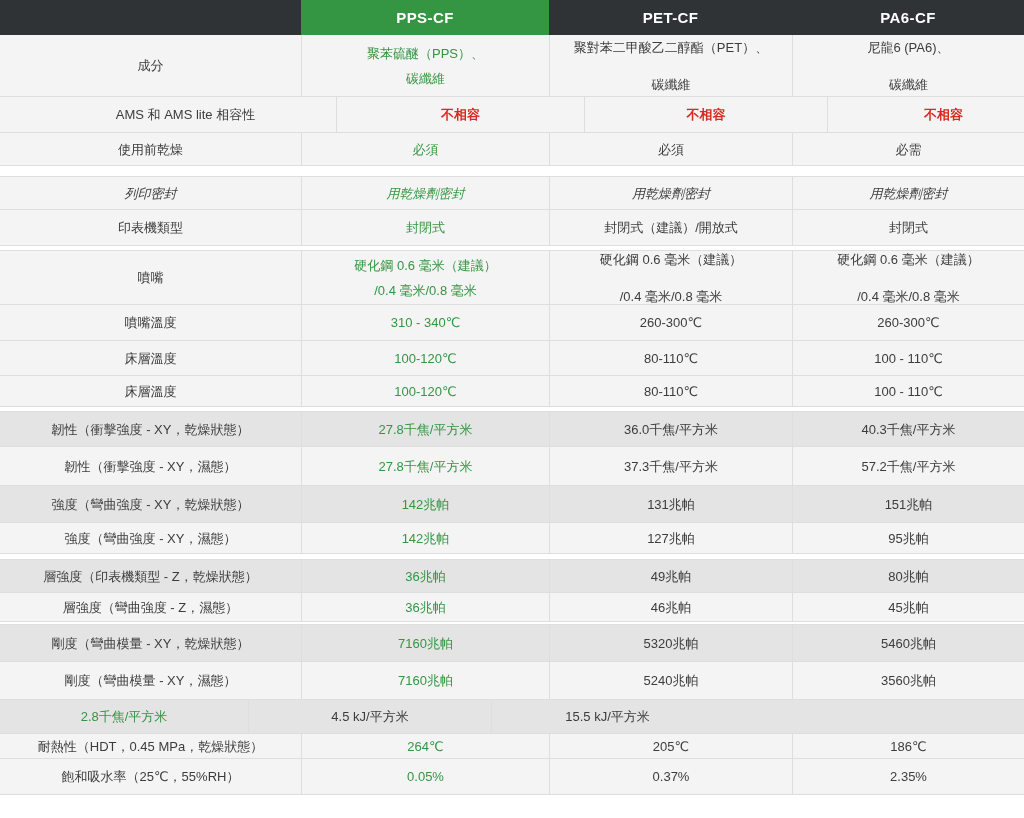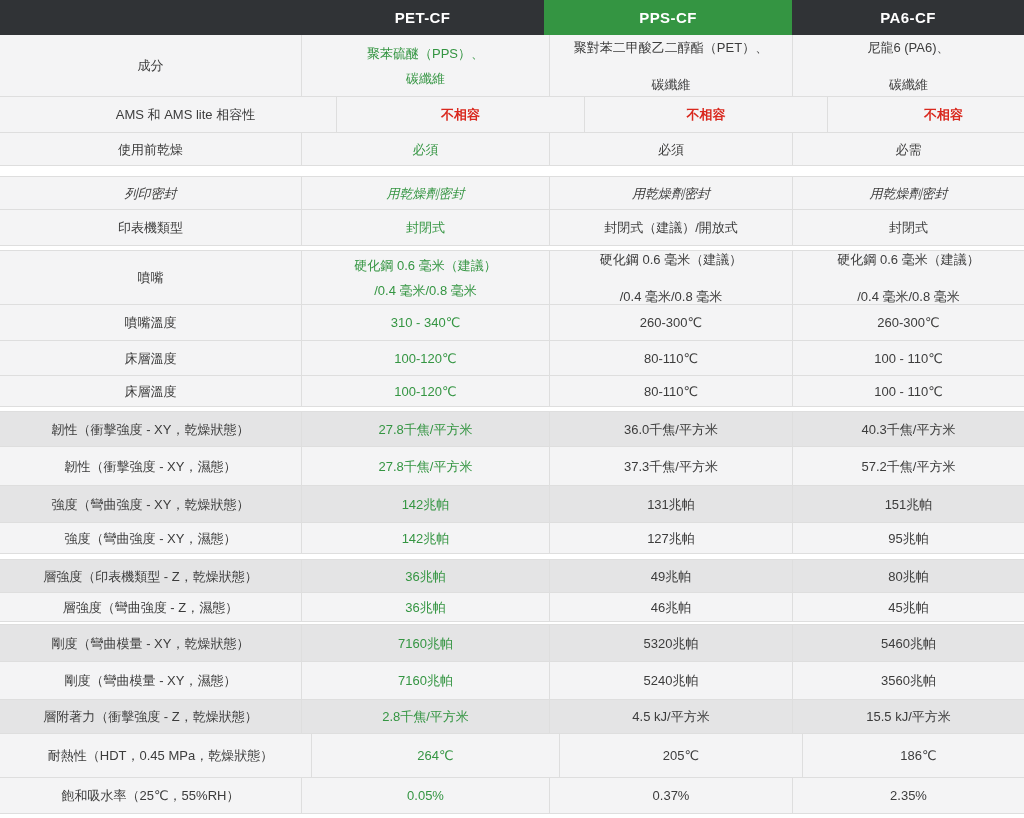--- a/index.html
+++ b/index.html
@@ -38,22 +38,22 @@
   .cell.dark{color:var(--dark);gap:12px;}
   .cell.red{color:var(--red);font-weight:bold;}
   .gap{background:var(--page);border-bottom:1px solid var(--border);}
 </style>
 </head>
 <body>
 
 <div class="table">
   <div class="hrow">
     <div class="hcell c0"></div>
+    <div class="hcell c1 hl">PPS-CF</div>
     <div class="hcell c2">PET-CF</div>
-    <div class="hcell c1 hl">PPS-CF</div>
     <div class="hcell c3">PA6-CF</div>
   </div>
   <div id="table-body">
       <div class="row light" style="height: 62px;">
         <div class="cell label c0">成分</div>
         <div class="cell c1 green">
           <div>聚苯硫醚（PPS）、</div>
           <div>碳纖維</div>
         </div>
         <div class="cell c2 dark">
@@ -259,32 +259,31 @@
           <div>7160兆帕</div>
         </div>
         <div class="cell c2 dark">
           <div>5240兆帕</div>
         </div>
         <div class="cell c3 dark">
           <div>3560兆帕</div>
         </div>
       </div>
       <div class="row grey" style="height: 34px;">
-        <div class="cell label c0">層附著力（衝擊強度 - Z，乾燥狀態）</div>
         <div class="cell c1 green">
           <div>2.8千焦/平方米</div>
         </div>
         <div class="cell c2 dark">
           <div>4.5 kJ/平方米</div>
         </div>
         <div class="cell c3 dark">
           <div>15.5 kJ/平方米</div>
         </div>
       </div>
-      <div class="row light" style="height: 44px; padding-left: 10px;">
+      <div class="row light" style="height: 25px;">
         <div class="cell label c0">耐熱性（HDT，0.45 MPa，乾燥狀態）</div>
         <div class="cell c1 green">
           <div>264℃</div>
         </div>
         <div class="cell c2 dark">
           <div>205℃</div>
         </div>
         <div class="cell c3 dark">
           <div>186℃</div>
         </div>

